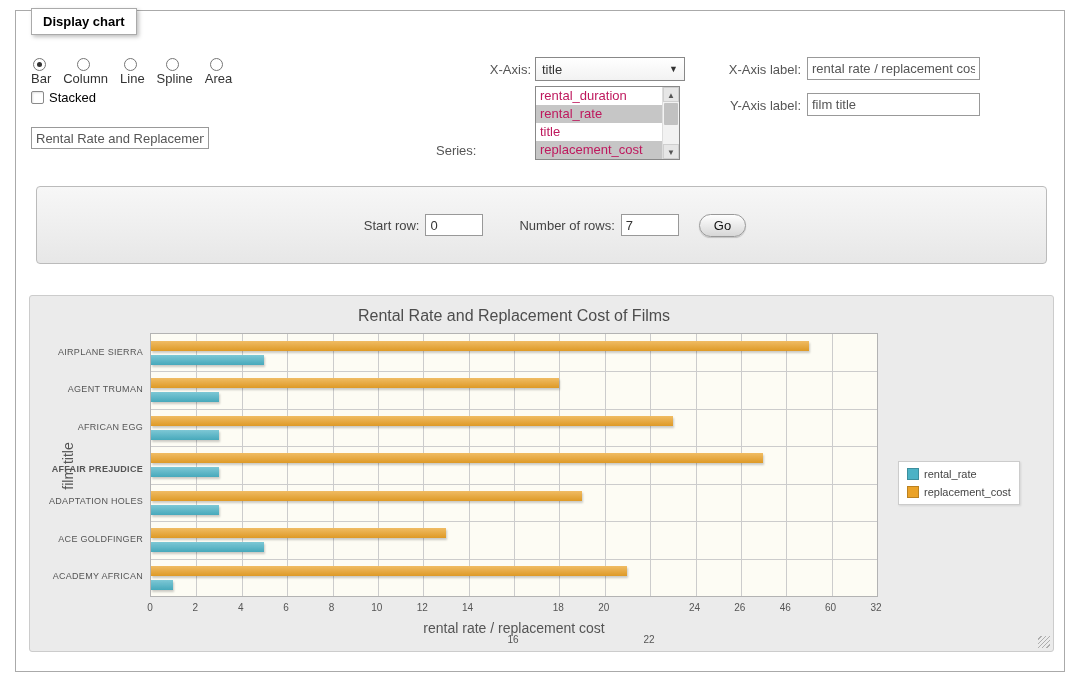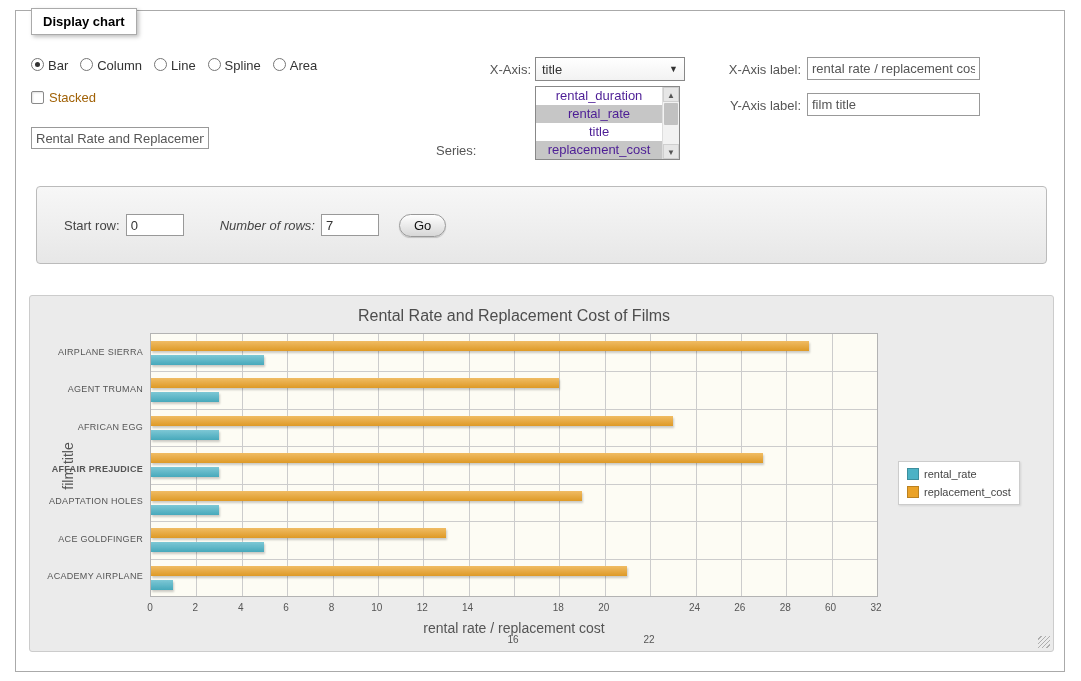--- a/index.html
+++ b/index.html
@@ -7,33 +7,33 @@
     font-family:"Liberation Sans", sans-serif; font-size:13px; color:#444; }
   .page { position:relative; width:975px; height:681px; }
 
   .main-fieldset { position:absolute; left:15px; top:10px; width:1050px; height:662px;
     border:1px solid #aaa; background:#fff; }
   .legend-box { position:absolute; left:15px; top:-3px; background:#fff; border:1px solid #aaa;
     padding:5px 11px; font-weight:bold; color:#000; box-shadow:2px 2px 4px rgba(0,0,0,.25); z-index:3; }
 
   
   .radio-row { position:absolute; left:15px; top:47px; display:flex; align-items:center; }
-  .radio-wrap { display:flex; align-items:flex-start; margin-right:12px; cursor:default; }
+  .radio-wrap { display:flex; align-items:center; margin-right:12px; cursor:default;flex-direction:column; }
   .radio { width:13px; height:13px; border-radius:50%; border:1px solid #767676; background:#fff;
     margin-right:4px; position:relative; flex:0 0 auto; }
   .radio .dot { display:none; }
   .radio.checked .dot { display:block; position:absolute; left:3px; top:3px; width:5px; height:5px;
     border-radius:50%; background:#333; }
   .radio-label { color:#333; }
 
   
   .stacked-row { position:absolute; left:15px; top:79px; display:flex; align-items:center; }
   .checkbox { width:13px; height:13px; border:1px solid #8a8a8a; border-radius:2px; background:#fff;
     box-shadow:inset 1px 1px 2px rgba(0,0,0,.12); margin-right:5px; }
-  .stacked-text { color:#a16207; }
+  .stacked-text { color:#000000; }
 
   input { font-family:"Liberation Sans", sans-serif; font-size:13px; border:1px solid #999;
     background:#fff; color:#555; padding:2px 4px; }
   .title-input { position:absolute; left:15px; top:116px; width:178px; height:22px; }
 
   .lbl { color:#555; }
   .x-axis-lbl   { position:absolute; left:420px; top:51px;  width:95px; text-align:right; }
   .series-lbl   { position:absolute; left:420px; top:132px; width:95px; text-align:left; }
   .xal-caption  { position:absolute; left:690px; top:51px;  width:95px; text-align:right; }
   .yal-caption  { position:absolute; left:690px; top:87px;  width:95px; text-align:right; }
@@ -42,35 +42,35 @@
 
   
   .select { position:absolute; left:519px; top:46px; width:150px; height:24px; border:1px solid #888;
     background:linear-gradient(#fff,#f2f2f2); display:flex; align-items:center; padding:0 6px; color:#333; }
   .select-arrow { margin-left:auto; font-size:9px; color:#333; }
 
   
   .listbox { position:absolute; left:519px; top:75px; width:145px; height:74px; border:1px solid #888;
     background:#fff; display:flex; overflow:hidden; }
   .listbox-items { flex:1 1 auto; overflow:hidden; }
-  .list-item { height:18px; line-height:18px; padding:0 4px; color:#4c1d95; white-space:nowrap; overflow:hidden;text-align:center; }
+  .list-item { height:18px; line-height:18px; padding:0 4px; color:#be185d; white-space:nowrap; overflow:hidden; }
   .list-item.selected { background:#c6c6c6; }
   .scrollbar { width:17px; flex:0 0 auto; background:#f2f2f2; position:relative; border-left:1px solid #ddd; }
   .sb-btn { position:absolute; left:0; right:0; height:15px; line-height:15px; text-align:center;
     font-size:8px; color:#555; background:#e6e6e6; border:1px solid #cfcfcf; }
   .sb-up { top:0; }  .sb-down { bottom:0; }
   .sb-thumb { position:absolute; left:1px; right:1px; top:16px; height:22px; background:#c1c1c1; border-radius:1px; }
 
   
   .rows-panel { position:absolute; left:20px; top:175px; width:1011px; height:78px;
     background:linear-gradient(#f7f7f7,#e7e7e7); border:1px solid #bbb; border-radius:4px;
-    display:flex; align-items:center; padding-left:27px; }
+    display:flex; align-items:center; padding-left:27px;justify-content:center; }
   .rows-panel .lbl { margin-right:6px; color:#444; }
   .small-input { width:58px; height:22px; color:#333; }
-  .gap16 { margin-left:36px;font-style:italic; }
+  .gap16 { margin-left:36px; }
   .go-btn { margin-left:20px; height:23px; padding:0 14px; border:1px solid #999; border-radius:12px;
     background:linear-gradient(#fefefe,#d7d7d7); font-family:"Liberation Sans",sans-serif; font-size:13px;
     color:#111; box-shadow:0 1px 1px rgba(0,0,0,.18); }
 
   
   .chart-panel { position:absolute; left:13px; top:284px; width:1025px; height:357px;
     background:#ebebeb; border:1px solid #ccc; border-radius:3px; }
   .chart { position:relative; width:100%; height:100%; }
   .chart-title { position:absolute; left:120px; top:11px; width:728px; text-align:center;
     font-size:16px; color:#4d4d4d; }
@@ -207,38 +207,38 @@
             <div class="bar" style="top: 208.143px; width: 113.211px; background: linear-gradient(rgba(255, 255, 255, 0.28), rgba(0, 0, 0, 0.05)), rgb(75, 178, 197);"></div>
             <div class="bar" style="top: 245.571px; width: 22.4606px; background: linear-gradient(rgba(255, 255, 255, 0.28), rgba(0, 0, 0, 0.05)), rgb(75, 178, 197);"></div>
           </div>
         <div class="ycats">
             <div class="ycat" style="top: 50.7143px;">AIRPLANE SIERRA</div>
             <div class="ycat" style="top: 88.1429px;">AGENT TRUMAN</div>
             <div class="ycat" style="top: 125.571px;">AFRICAN EGG</div>
             <div class="ycat" style="top: 168px; font-weight: bold;">AFFAIR PREJUDICE</div>
             <div class="ycat" style="top: 200.429px;">ADAPTATION HOLES</div>
             <div class="ycat" style="top: 237.857px;">ACE GOLDFINGER</div>
-            <div class="ycat" style="top: 275.286px;">ACADEMY AIRPLANE</div>
+            <div class="ycat" style="top: 275.286px;">ACADEMY AFRICAN</div>
           </div>
         <div class="xticks">
             <div class="xtick" style="left: 105px; top: 306px;">0</div>
             <div class="xtick" style="left: 150.375px; top: 306px;">2</div>
             <div class="xtick" style="left: 195.75px; top: 306px;">4</div>
             <div class="xtick" style="left: 241.125px; top: 306px;">6</div>
             <div class="xtick" style="left: 286.5px; top: 306px;">8</div>
             <div class="xtick" style="left: 331.875px; top: 306px;">10</div>
             <div class="xtick" style="left: 377.25px; top: 306px;">12</div>
             <div class="xtick" style="left: 422.625px; top: 306px;">14</div>
             <div class="xtick" style="left: 468px; top: 306px; margin-top: 32px;">16</div>
             <div class="xtick" style="left: 513.375px; top: 306px;">18</div>
             <div class="xtick" style="left: 558.75px; top: 306px;">20</div>
             <div class="xtick" style="left: 604.125px; top: 306px; margin-top: 32px;">22</div>
             <div class="xtick" style="left: 649.5px; top: 306px;">24</div>
             <div class="xtick" style="left: 694.875px; top: 306px;">26</div>
-            <div class="xtick" style="left: 740.25px; top: 306px;">28</div>
+            <div class="xtick" style="left: 740.25px; top: 306px;">46</div>
             <div class="xtick" style="left: 785.625px; top: 306px;">60</div>
             <div class="xtick" style="left: 831px; top: 306px;">32</div>
           </div>
         <div class="x-title">rental rate / replacement cost</div>
         <div class="legend">
             <div class="legend-row">
               <div class="swatch" style="background: rgb(75, 178, 197);"></div>
               <div class="legend-label">rental_rate</div>
             </div>
             <div class="legend-row">

